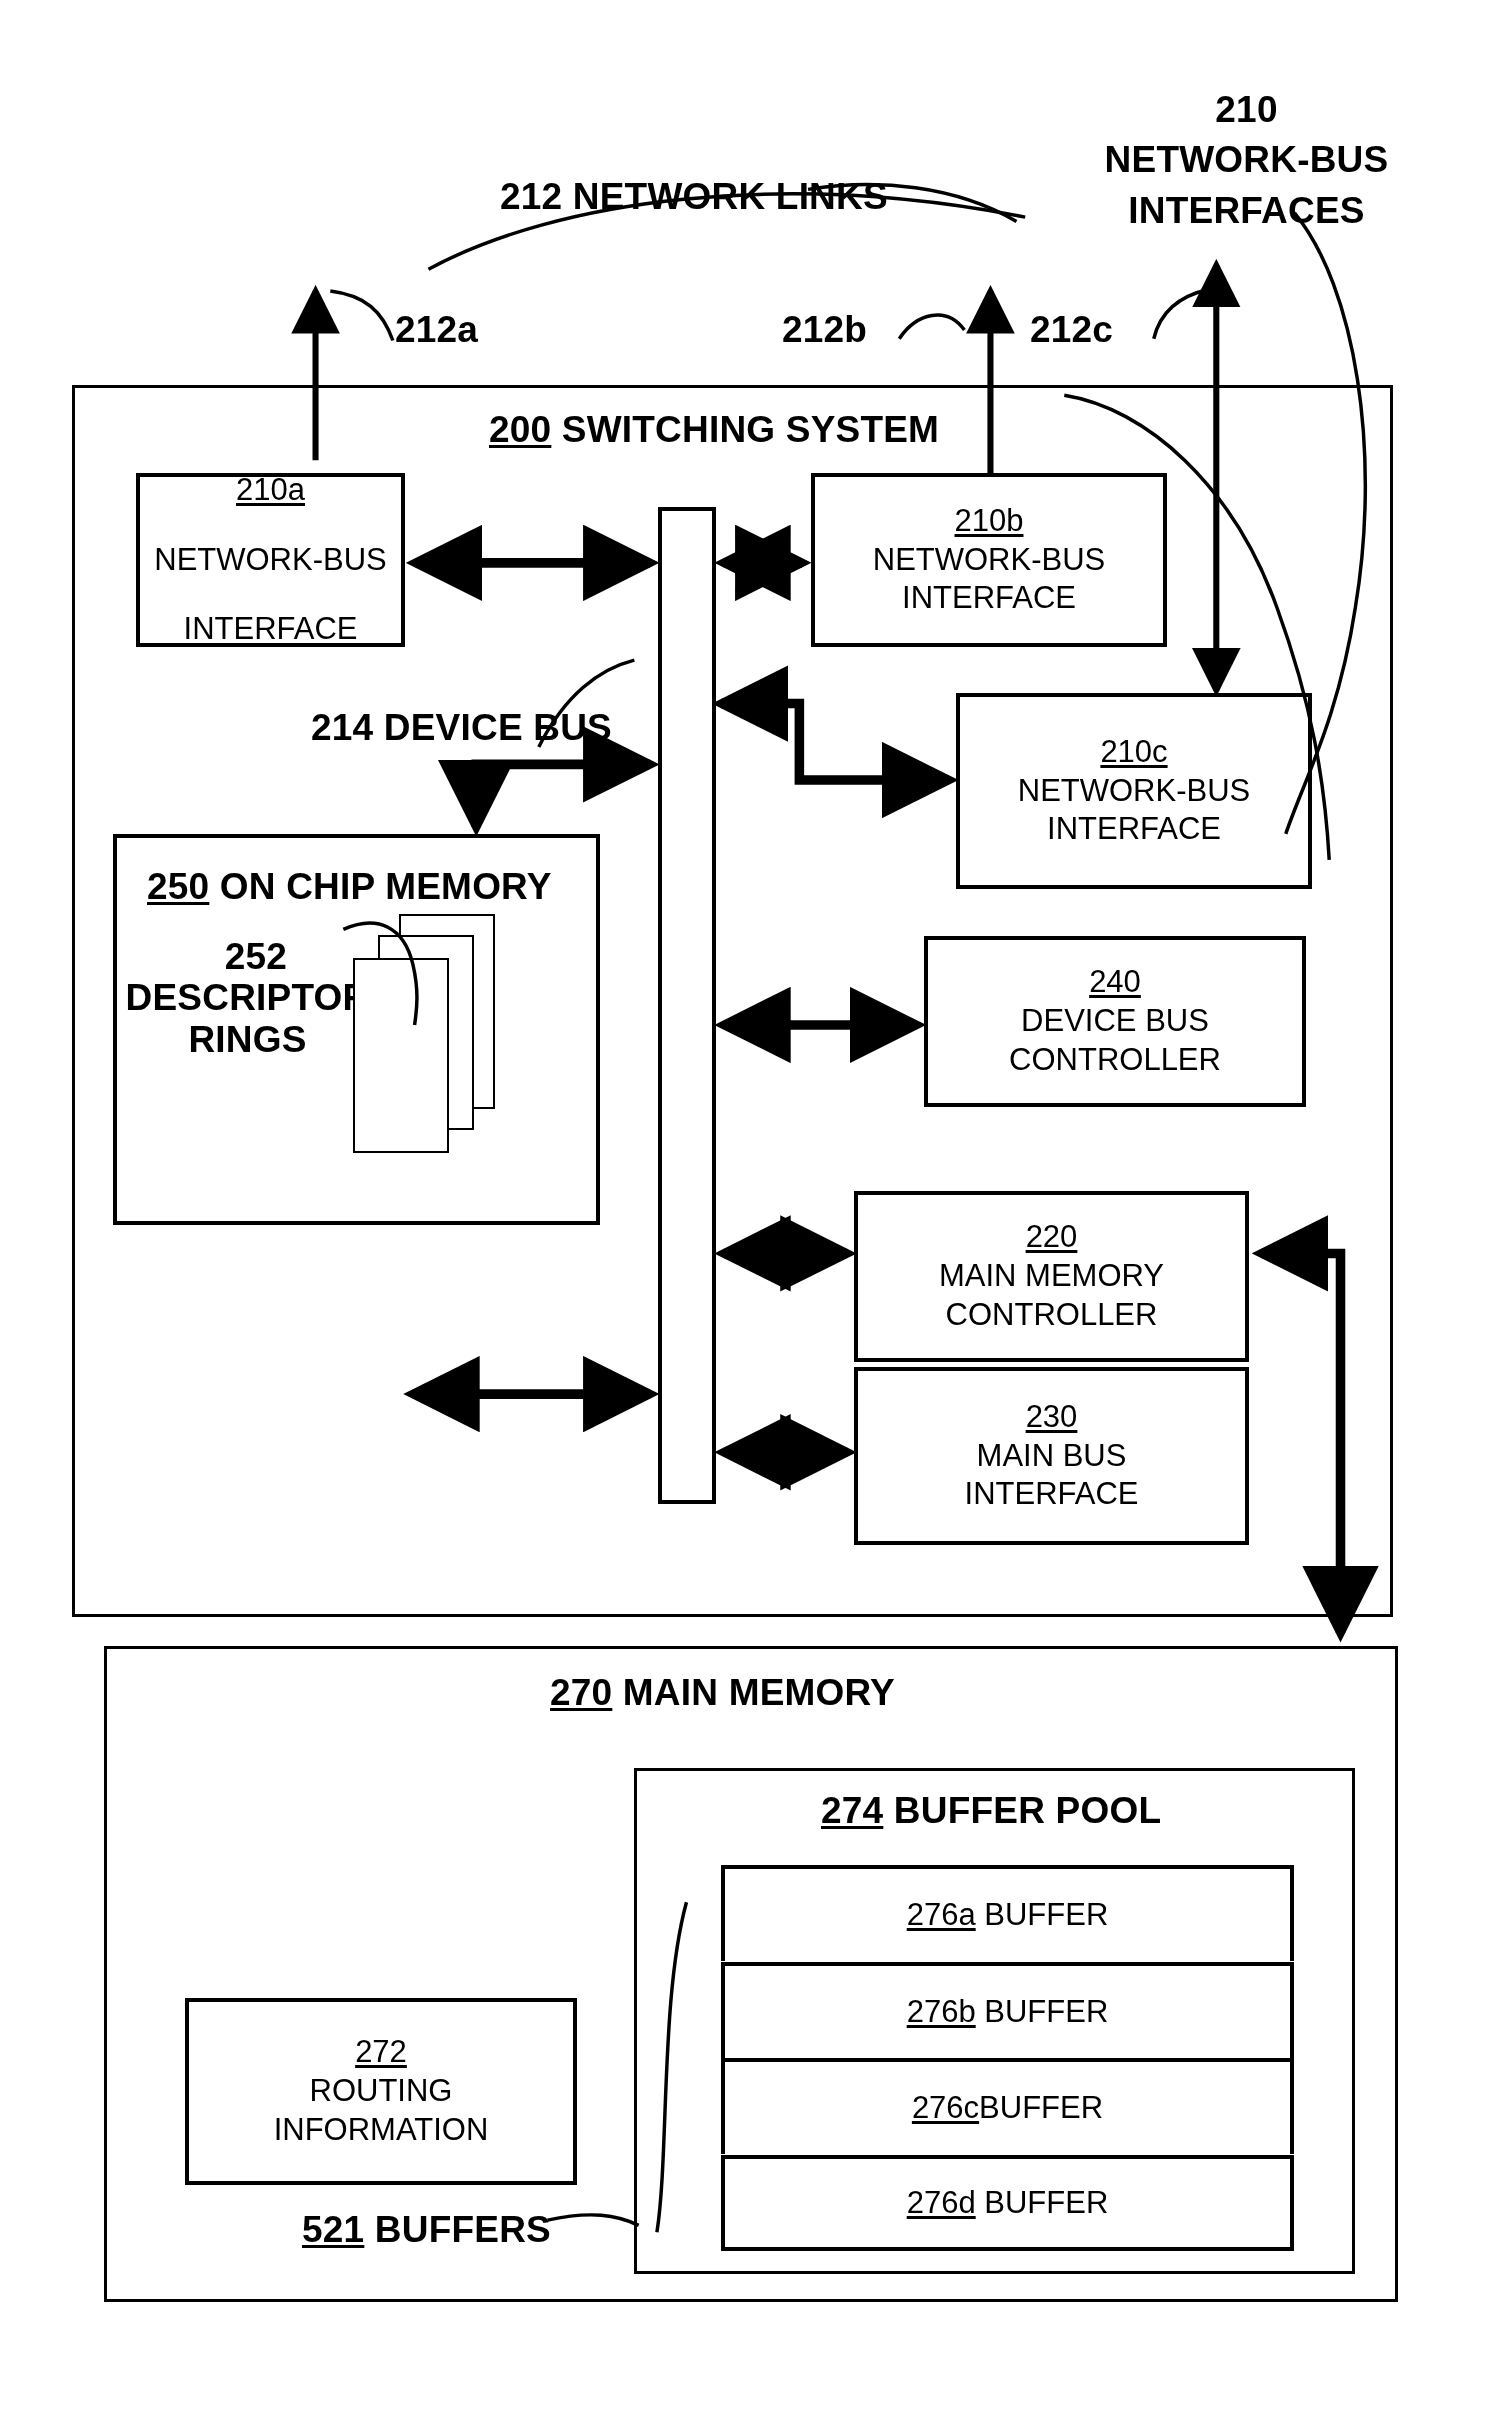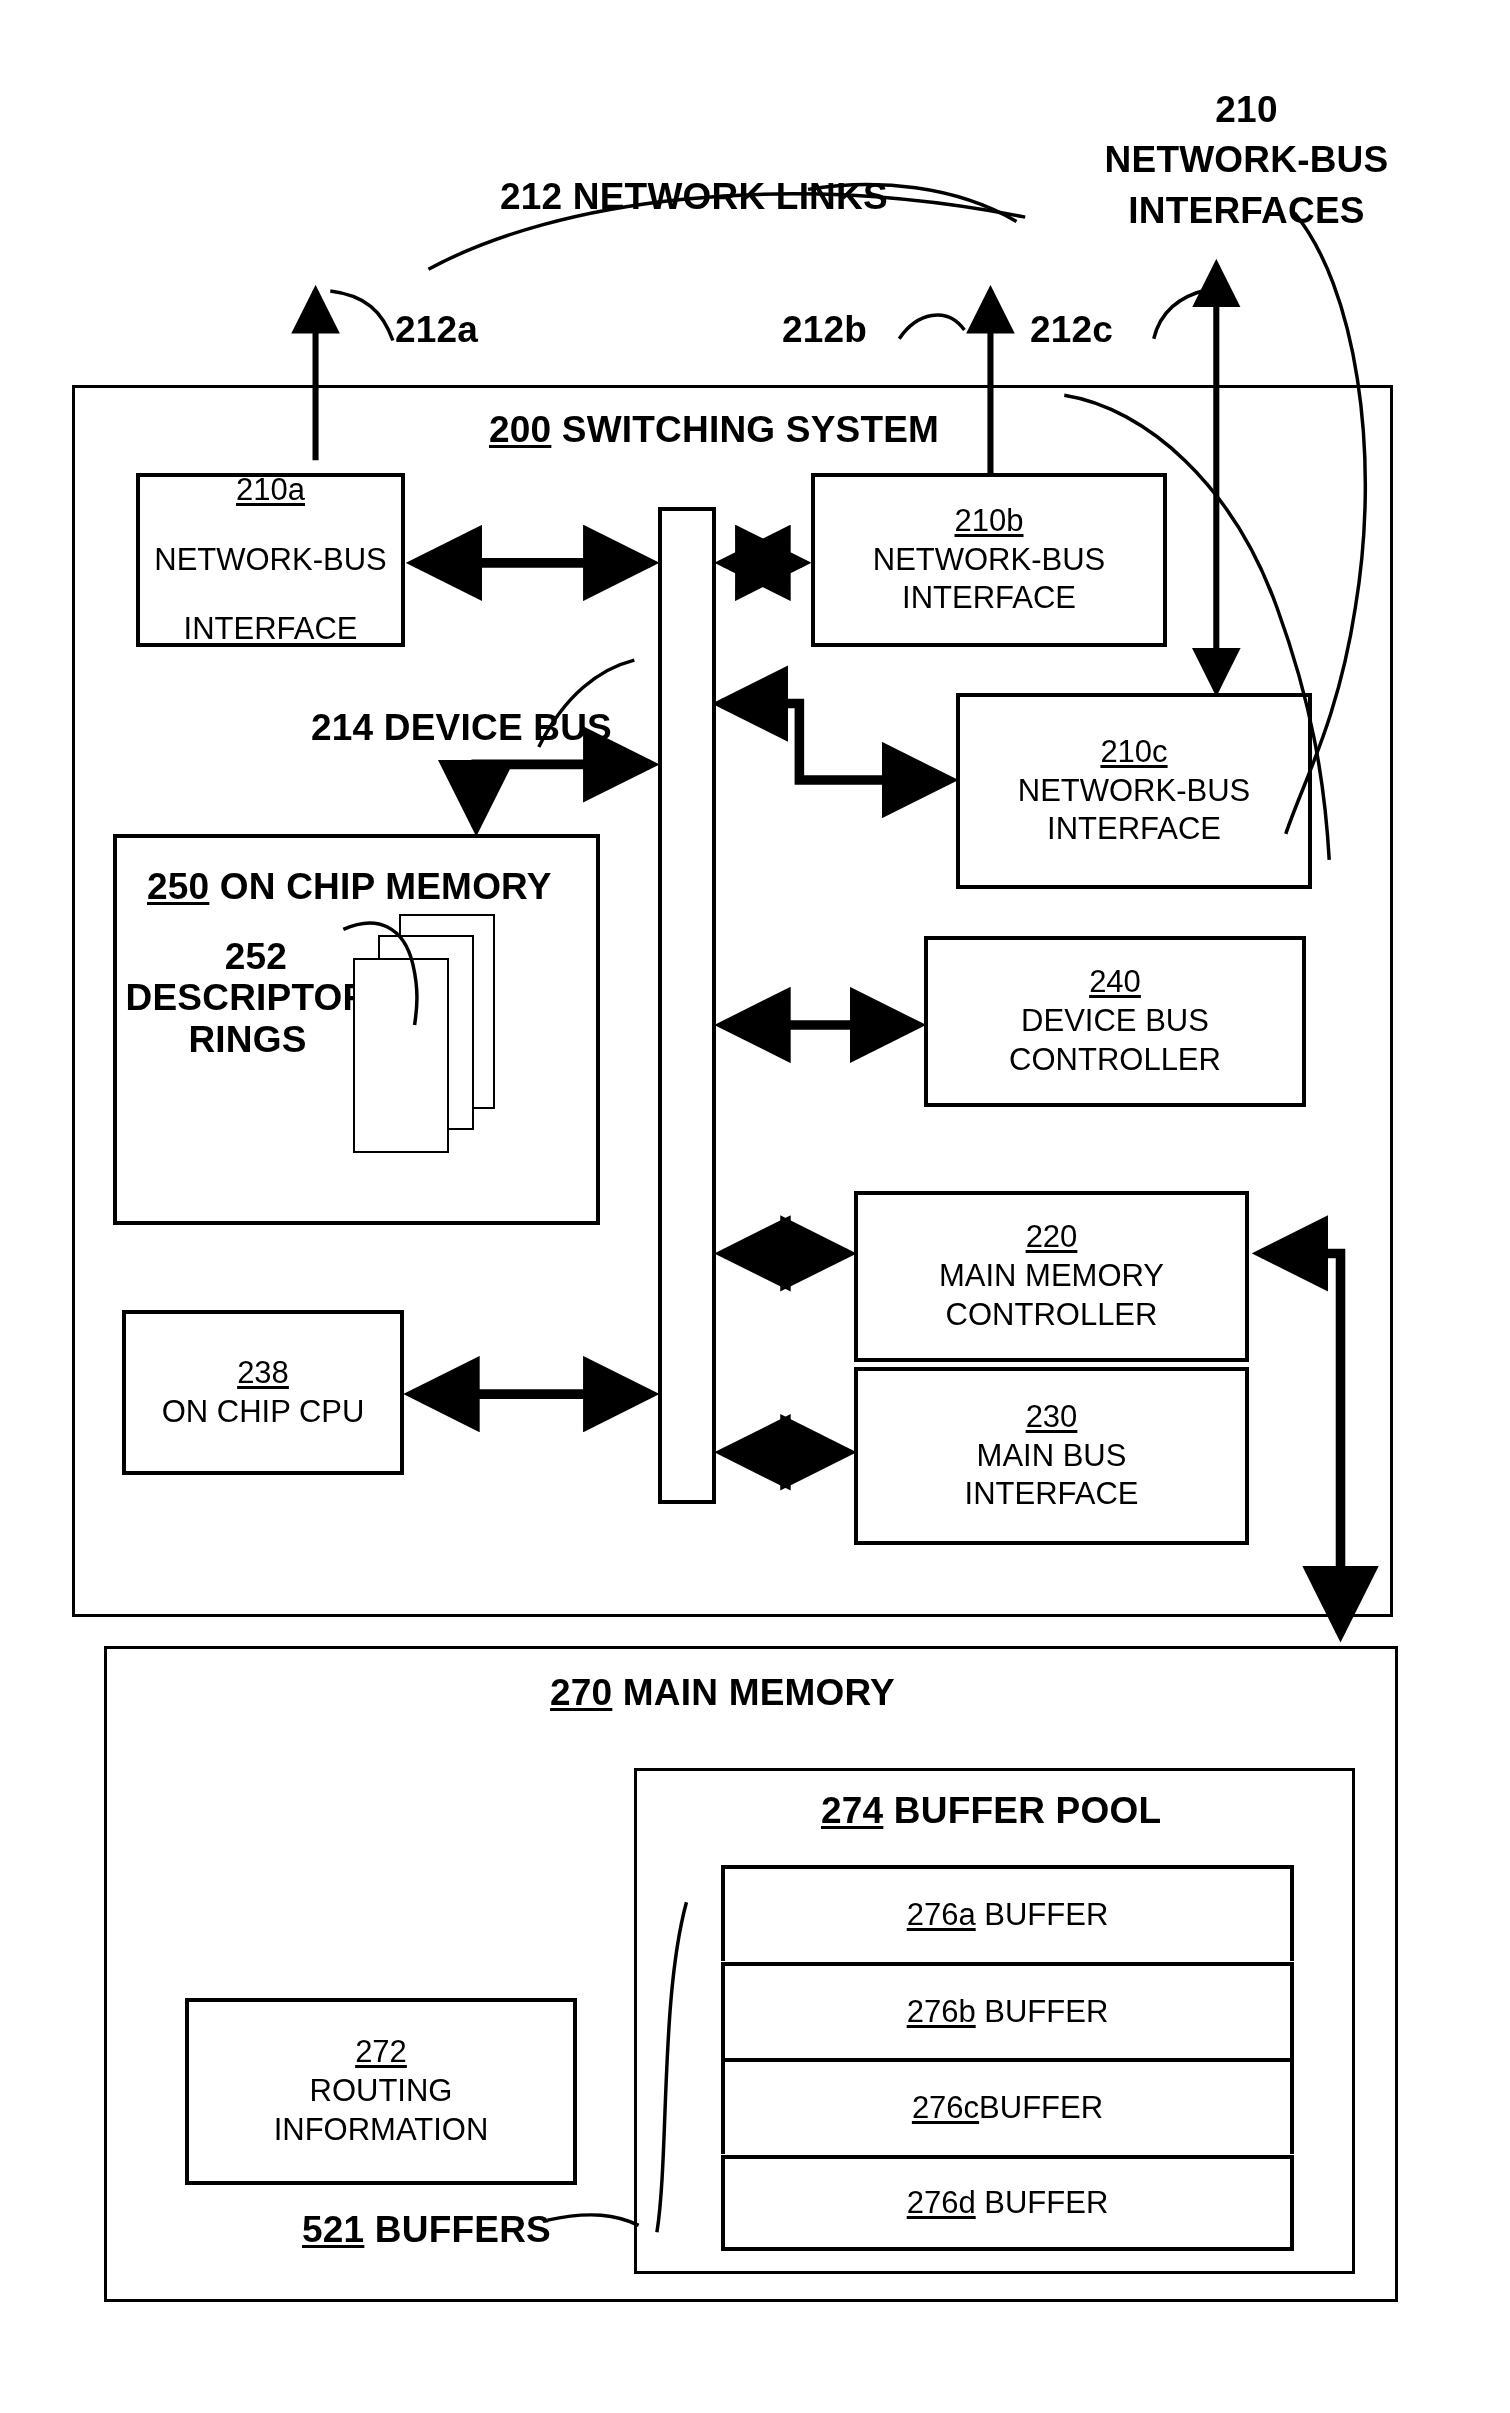--- a/index.html
+++ b/index.html
@@ -149,24 +149,20 @@
     <div>DEVICE BUS</div>
     <div>CONTROLLER</div>
   </div>
 
   <div class="box" style="left:854px; top:1167px; width:395px; height:171px;margin-top:24px;">
     <div class="num u">220</div>
     <div>MAIN MEMORY</div>
     <div>CONTROLLER</div>
   </div>
 
-  <div class="box" style="left:122px; top:1310px; width:282px; height:165px;">
-    <div class="num u">238</div>
-    <div>ON CHIP CPU</div>
-  </div>
 
   <div class="box" style="left:854px; top:1367px; width:395px; height:178px;">
     <div class="num u">230</div>
     <div>MAIN BUS</div>
     <div>INTERFACE</div>
   </div>
 
   <div class="outerbox" style="left:104px; top:1646px; width:1294px; height:656px;"></div>
 
   <div class="lbl" style="left:550px; top:1670px;"><span class="u">270</span><span> MAIN MEMORY</span></div>

